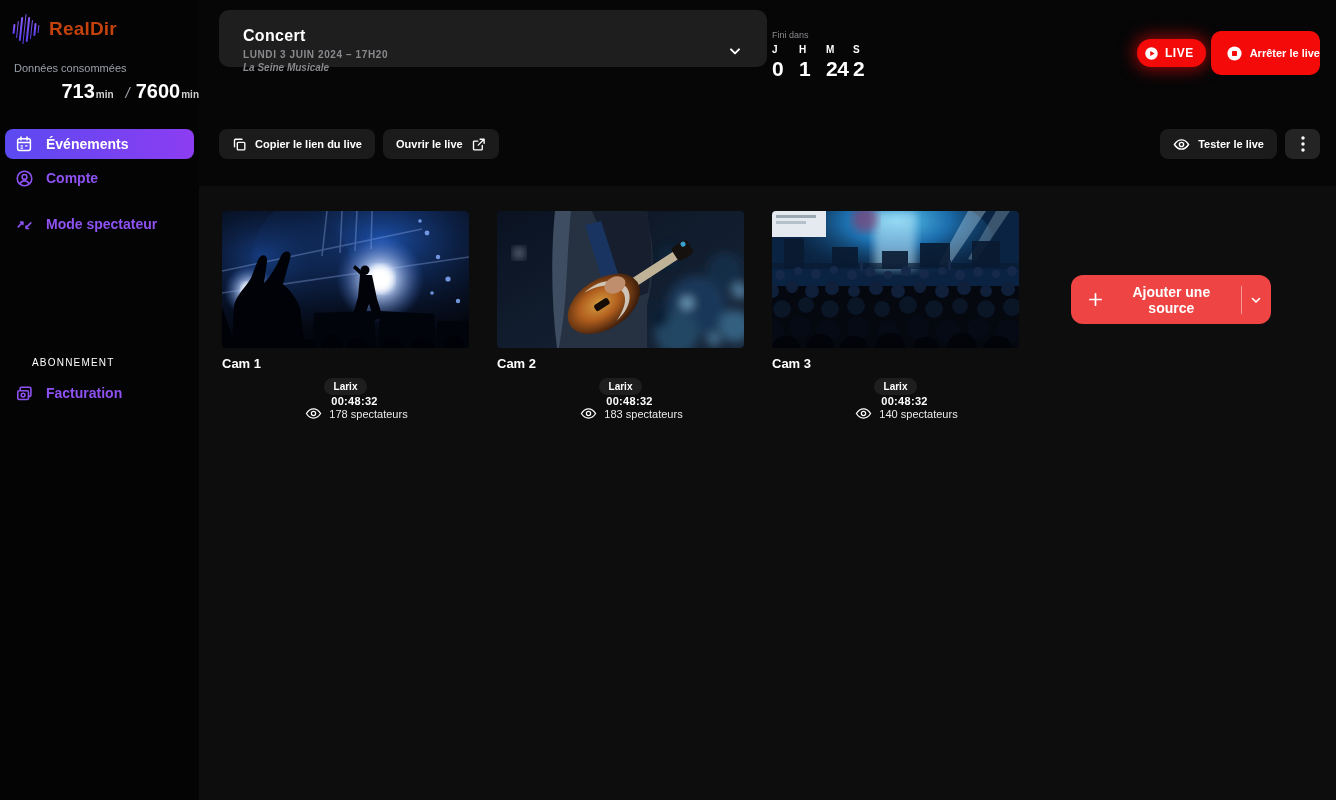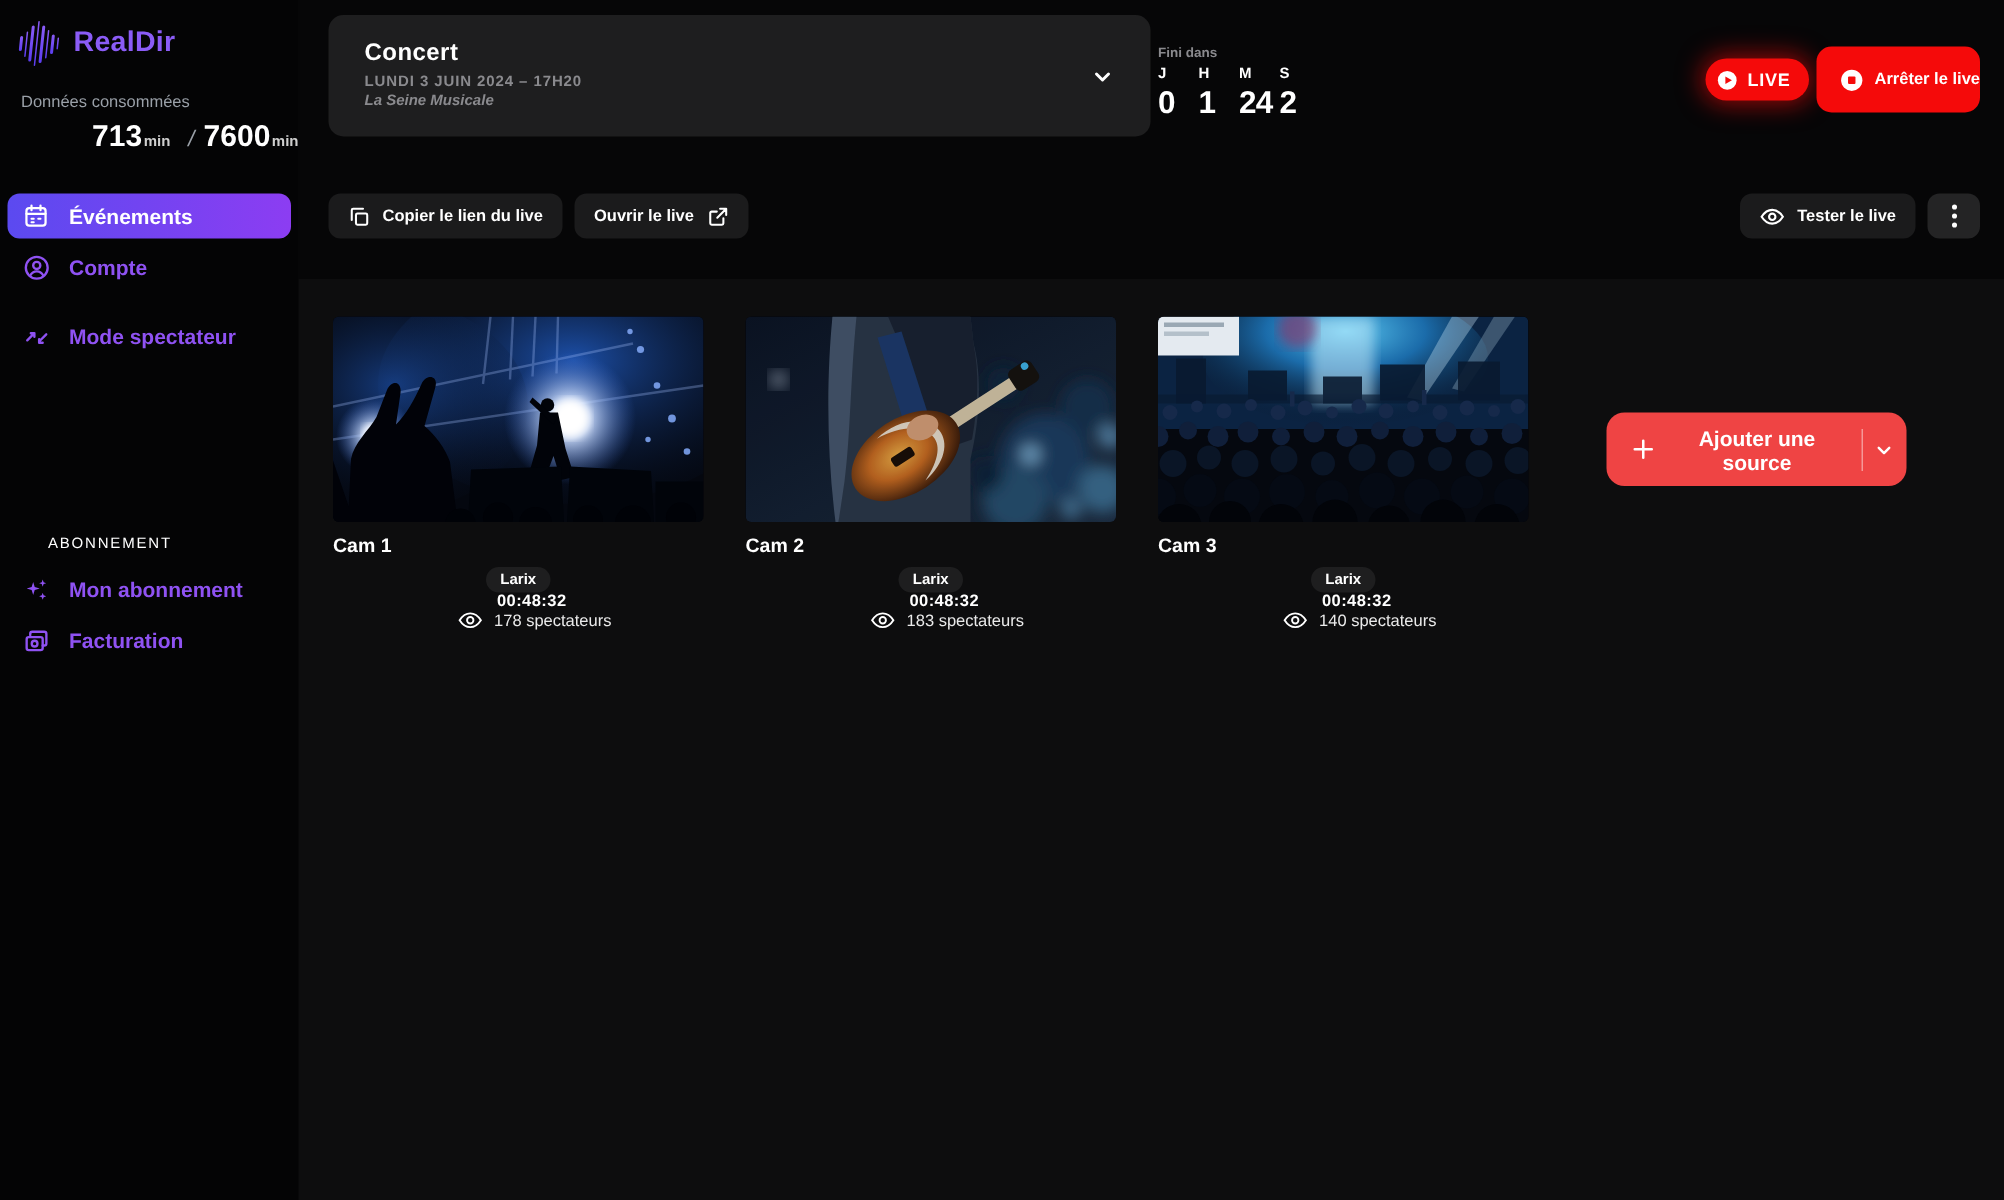--- a/index.html
+++ b/index.html
@@ -5,49 +5,49 @@
   * { margin:0; padding:0; box-sizing:border-box; }
   html,body { width:1336px; height:800px; background:#0d0d0e; overflow:hidden;
     font-family:"Liberation Sans", sans-serif; -webkit-font-smoothing:antialiased; }
   #app { position:relative; width:1336px; height:800px; background:#0d0d0e; }
 
   
   .sidebar { position:absolute; left:0; top:0; width:199px; height:800px; background:#040405; z-index:3; }
   .logo-row { display:flex; align-items:center; gap:10px; padding:14px 0 0 13px; }
   .logo-mark { width:26px; height:30px; display:flex; align-items:center; gap:2px; transform:skewX(-6deg); }
   .logo-mark i { display:block; width:2.6px; border-radius:2px; background:linear-gradient(180deg,#8a5cf6,#5b3df0); }
-  .logo-name { color:#8b5cf6; font-size:19px; font-weight:700; letter-spacing:.2px; }
+  .logo-name { color:#c2410c; font-size:19px; font-weight:700; letter-spacing:.2px; }
   .usage { padding:18px 0 0 14px; }
   .usage-label { color:#9aa0a8; font-size:11px; }
   .usage-values { margin-top:6px; color:#fff; display:flex; align-items:baseline;justify-content:flex-end; }
   .usage-big { font-size:20px; font-weight:700; }
   .usage-unit { font-size:10px; font-weight:600; color:#cfcfcf; margin-left:1px; }
   .usage-sep { color:#9aa0a8; font-size:15px; font-style:italic; margin:0 6px 0 12px; }
   .nav { margin-top:26px; padding:0 5px; }
   .nav-item { display:flex; align-items:center; gap:12px; height:30px; padding:0 9px; border-radius:8px;
     color:#8f52f2; font-size:14px; font-weight:600; margin-bottom:4px; cursor:pointer; }
   .nav-item.active { background:linear-gradient(90deg,#5b4af0,#8c3df2); color:#fff; }
   .nav-item.gap-top { margin-top:16px; }
   .nav-icon { width:20px; height:20px; flex:0 0 20px; display:flex; align-items:center; justify-content:center; }
   .section-title { color:#fff; font-size:10px; font-weight:400; letter-spacing:1.2px; padding:0 32px; margin:118px 0 10px; }
   .sub-nav { padding:0 5px; }
 
   
   .header-band { position:absolute; left:199px; top:0; width:1137px; height:186px; background:#060607; z-index:2; }
 
-  .event-card { position:absolute; left:20px; top:10px; width:548px; height:81px; background:#1e1e1f;
+  .event-card { position:absolute; left:20px; top:10px; width:548px; height:57px; background:#1e1e1f;
     border-radius:10px; cursor:pointer; }
   .event-card-inner { padding:17px 24px 0; }
   .event-title { color:#fff; font-size:16px; font-weight:800; letter-spacing:.3px; }
   .event-date { color:#8a8a8e; font-size:10px; font-weight:700; letter-spacing:.6px; margin-top:4px; text-transform:uppercase; }
   .event-venue { color:#8a8a8e; font-size:10px; font-weight:700; font-style:italic; margin-top:2px; }
   .event-chevron { position:absolute; right:24px; top:33px; }
 
   .countdown { position:absolute; left:573px; top:30px; width:120px; }
-  .countdown-label { color:#8a8a8e; font-size:9px; font-weight:700; }
+  .countdown-label { color:#8a8a8e; font-size:9px; font-weight:400; }
   .countdown-grid { display:flex; margin-top:4px; }
   .cd-col { width:27px; }
   .cd-unit { color:#fff; font-size:10px; font-weight:700; }
   .cd-val { color:#fff; font-size:21px; font-weight:700; margin-top:2px; letter-spacing:-.5px; }
 
   .live-badge { position:absolute; left:938px; top:39px; height:28px; padding:0 12px 0 7px; border-radius:15px;
     background:#f50a0a; display:flex; align-items:center; gap:6px;
     box-shadow:0 0 16px 3px rgba(255,10,10,.55); cursor:default; }
   .live-badge-text { color:#fff; font-size:12px; font-weight:800; letter-spacing:.5px; }
   .stop-btn { position:absolute; left:1012px; top:31px; width:109px; height:44px; border-radius:10px; background:#f50a0a;
@@ -139,30 +139,20 @@
               <path d="M20 8l-6 6M17 15h-3v-3" transform="translate(0,2)"></path>
           </svg>
         </span>
         <span>Mode spectateur</span>
       </div>
     </nav>
 
     <div class="section-title">ABONNEMENT</div>
 
     <nav class="sub-nav">
-      <div class="nav-item">
-        <span class="nav-icon">
-          <svg width="19" height="19" viewBox="0 0 24 24" fill="#8f52f2">
-            <path d="M9 5l1.3 4.2L14.5 10.5 10.3 11.8 9 16l-1.3-4.2L3.5 10.5 7.7 9.2Z"></path>
-            <path d="M17 3l.8 2.2L20 6l-2.2.8L17 9l-.8-2.2L14 6l2.2-.8Z"></path>
-            <path d="M17 14l.8 2.2L20 17l-2.2.8L17 20l-.8-2.2L14 17l2.2-.8Z"></path>
-          </svg>
-        </span>
-        <span>Mon abonnement</span>
-      </div>
       <div class="nav-item">
         <span class="nav-icon">
           <svg width="19" height="19" viewBox="0 0 24 24" fill="none" stroke="#8f52f2" stroke-width="2" stroke-linecap="round">
             <path d="M6.5 7V5.8A1.8 1.8 0 0 1 8.3 4h10a1.8 1.8 0 0 1 1.8 1.8v8a1.8 1.8 0 0 1-1.8 1.8H17"></path>
             <rect x="3.5" y="8.5" width="13.5" height="11" rx="1.8"></rect>
               <circle cx="10.2" cy="14" r="2.4"></circle>
           </svg>
         </span>
         <span>Facturation</span>
       </div>

